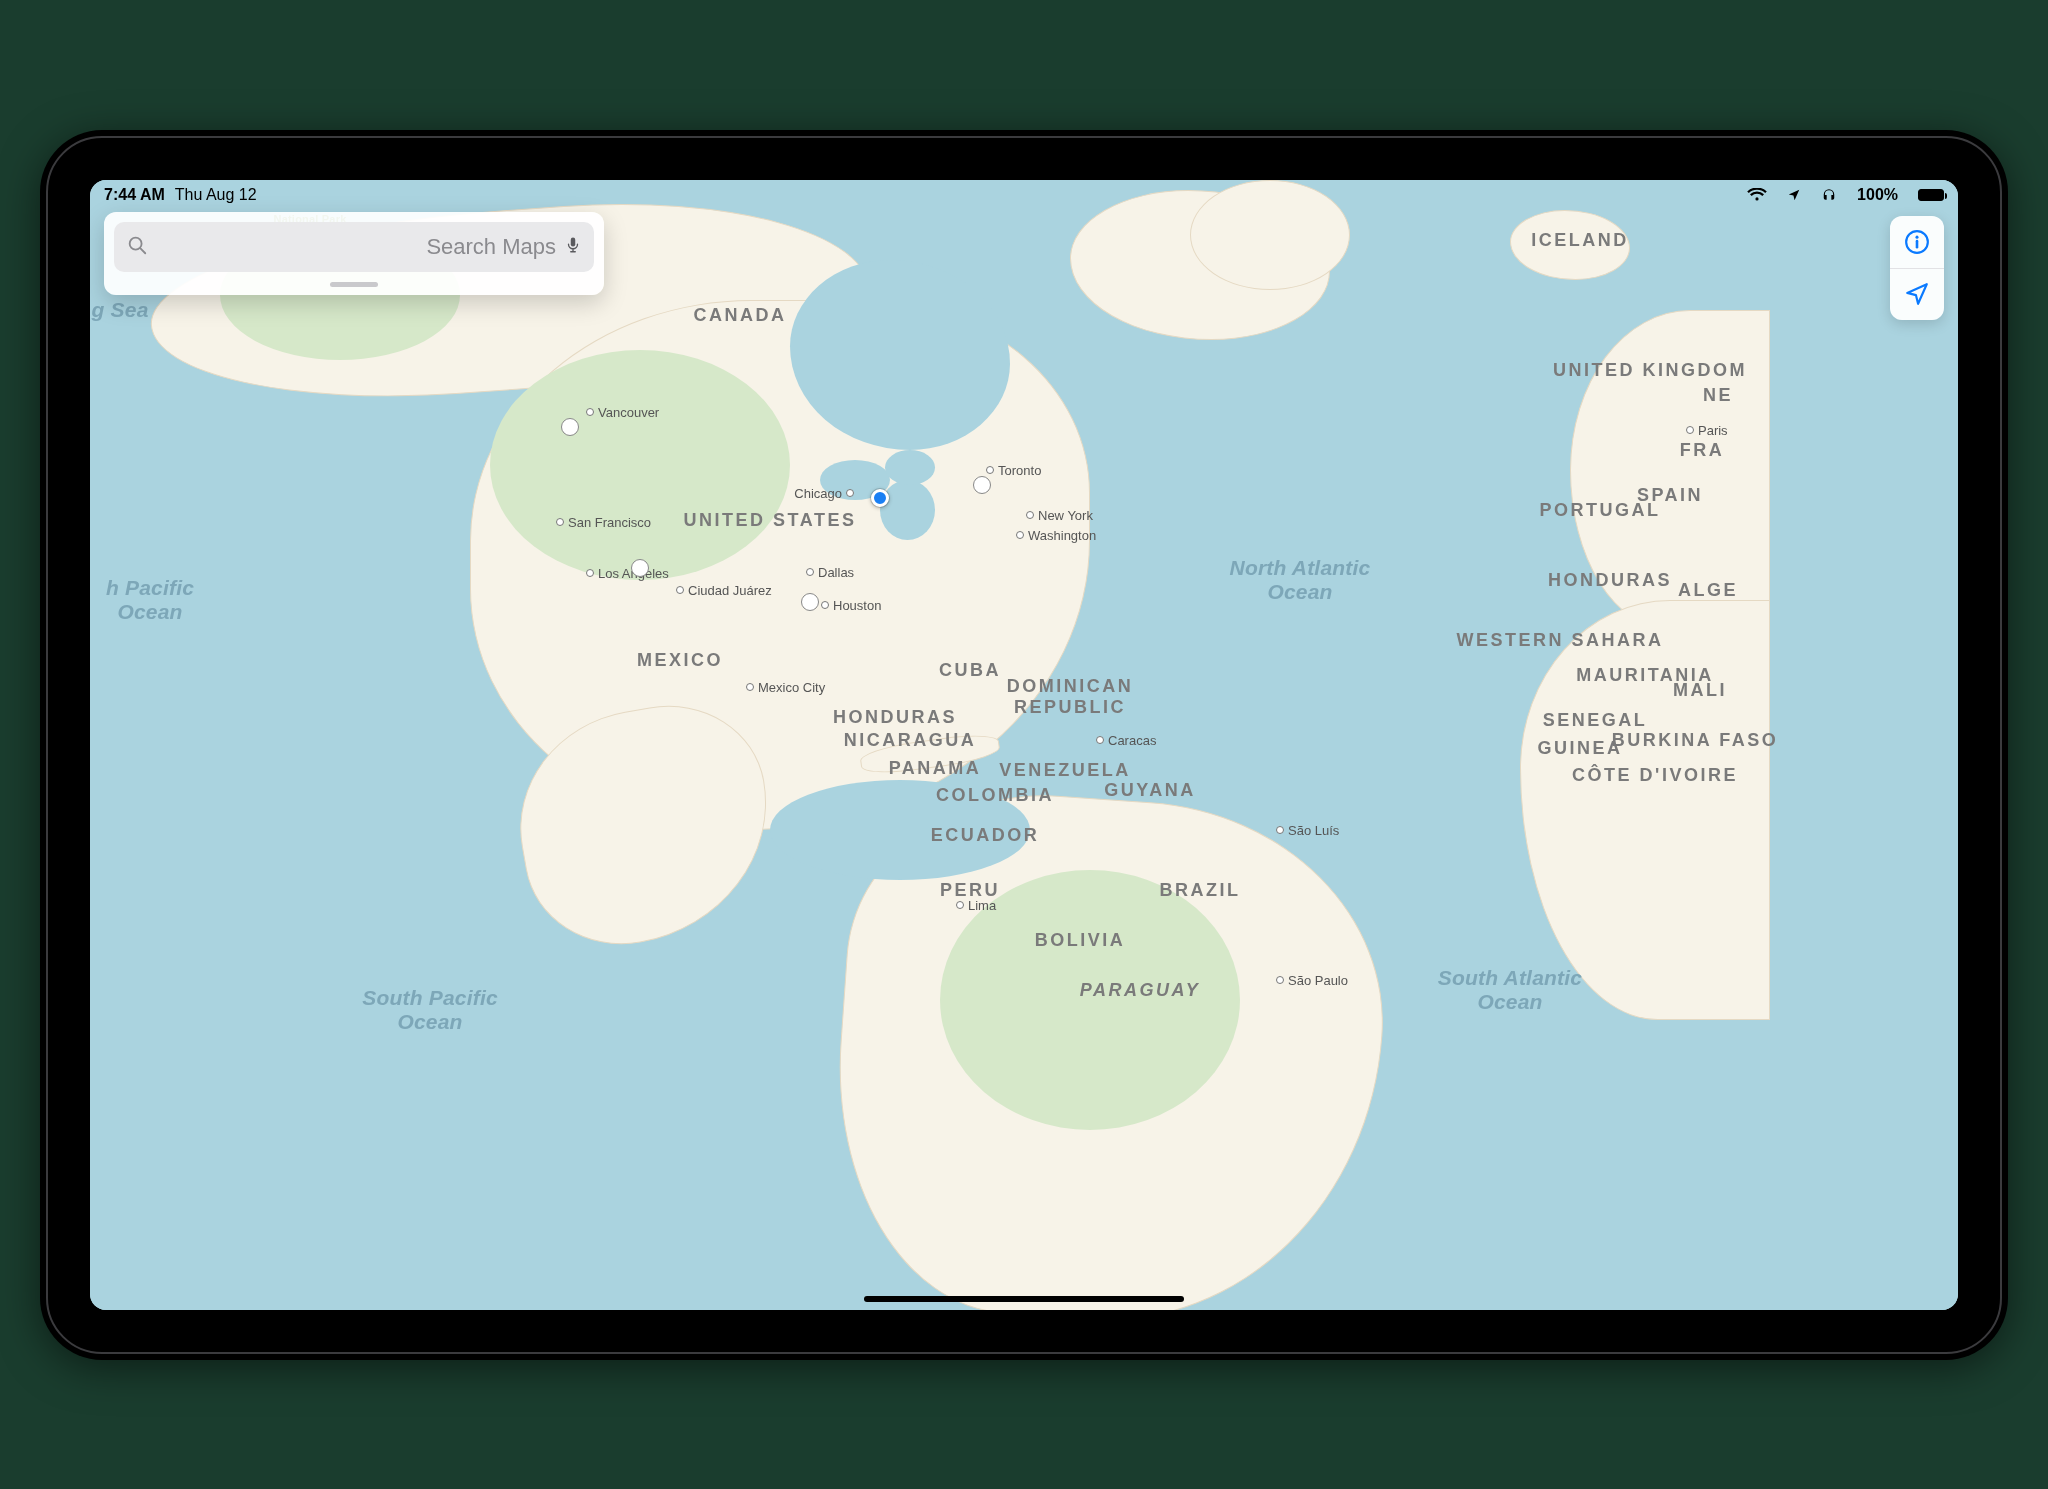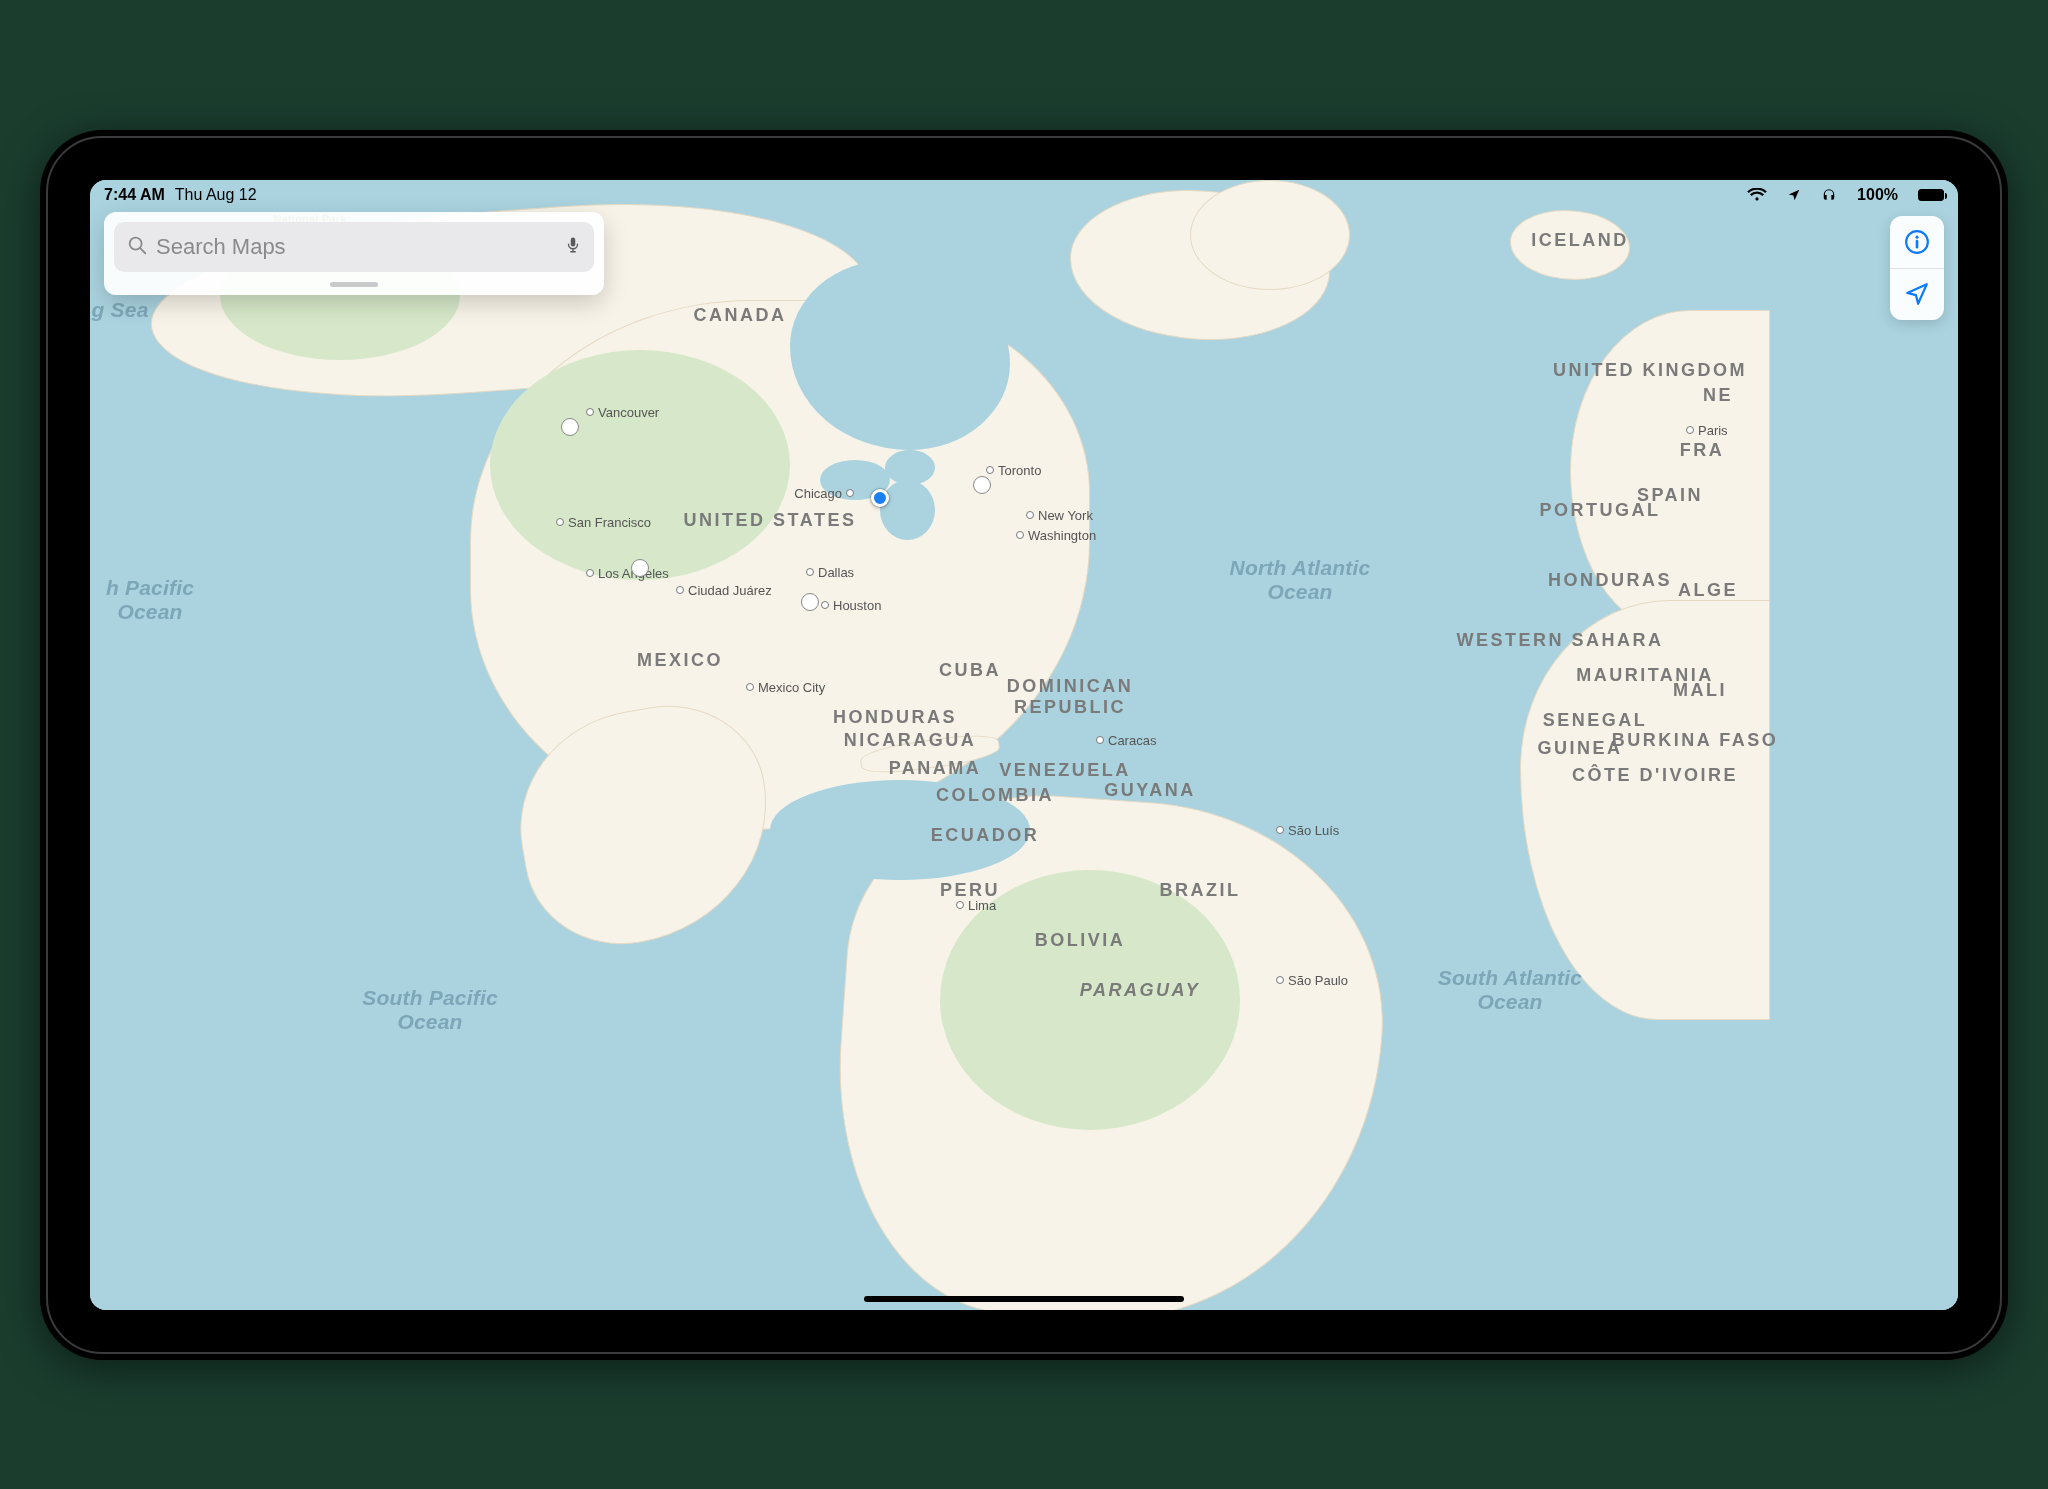--- a/index.html
+++ b/index.html
@@ -147,21 +147,21 @@
   .search-field {
     display: flex; align-items: center;
     background: #e9e9eb;
     border-radius: 10px;
     height: 50px;
     padding: 0 12px;
     gap: 8px;
   }
   .search-field input {
     flex: 1; border: none; background: transparent; outline: none;
-    font-size: 22px; color: #333;
+    font-size: 22px; color: #333; text-align: right;
   }
   .search-field input::placeholder { color: #8a8a8e; }
   .panel-handle {
     width: 48px; height: 5px; background: #c9c9cc; border-radius: 3px;
     margin: 10px auto 4px auto;
   }
 
   
   .right-controls {
     position: absolute;

